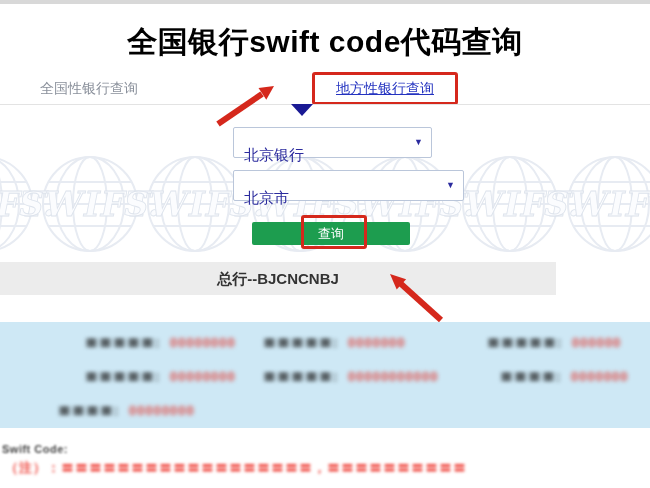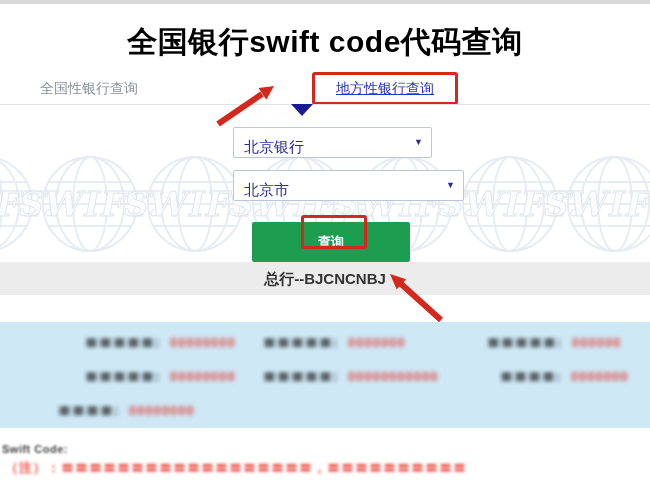--- a/index.html
+++ b/index.html
@@ -32,37 +32,36 @@
     font-family:"DejaVu Serif",serif;font-style:italic;font-weight:700;font-size:34px;
     fill:#fbfcfe;stroke:#dde3ec;stroke-width:0.8;letter-spacing:1px;
   }
   .select{
     position:absolute;left:233px;width:197px;height:29px;background:#fff;
     border:1px solid #bac6da;border-radius:2px;cursor:pointer;
   }
   .select1{top:127px;}
   .select2{top:170px;padding-left:32px;}
   .select .value{
-    position:absolute;left:10px;top:4px;line-height:29px;font-size:15px;color:#2b2b9e;
+    position:absolute;left:10px;top:12px;line-height:29px;font-size:15px;color:#2b2b9e;
   }
   .select .caret{
     position:absolute;right:8px;top:0;line-height:29px;font-size:9px;color:#2b2b9e;
   }
   .query-btn{
-    position:absolute;left:252px;top:222px;width:158px;height:40px;background:#1d9d4f;
+    position:absolute;left:252px;top:222px;width:158px;height:23px;background:#1d9d4f;
     border:none;border-radius:2px;color:#fff;font-size:13px;cursor:pointer;
     font-family:"Liberation Sans",sans-serif;
-    font-weight:bold;
   }
   .btn-annotation{
     position:absolute;left:301px;top:215px;width:60px;height:28px;
     border:3px solid #d5281c;border-radius:3px;
   }
   .result-bar{
-    position:absolute;left:0;top:262px;width:650px;height:33px;background:#ececec;
+    position:absolute;left:0;top:262px;width:556px;height:33px;background:#ececec;
     text-align:center;line-height:33px;
   }
   .result-bar span{font-size:15px;font-weight:700;color:#333;}
   .arrow{position:absolute;}
   .arrow1{left:210px;top:80px;}
   .arrow2{left:383px;top:268px;}
   .details{position:absolute;left:0;top:322px;width:650px;height:106px;background:#cee8f5;}
   .entry{position:absolute;white-space:nowrap;filter:blur(2.3px);font-size:13px;font-weight:700;}
   .entry .lbl{color:#1c1c1c;margin-right:6px;letter-spacing:1px;}
   .entry .val{color:#e04a44;letter-spacing:1px;}

